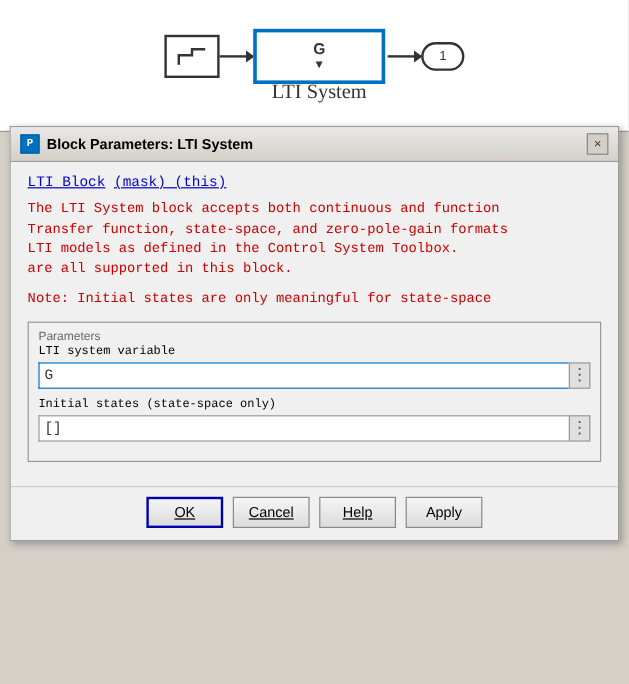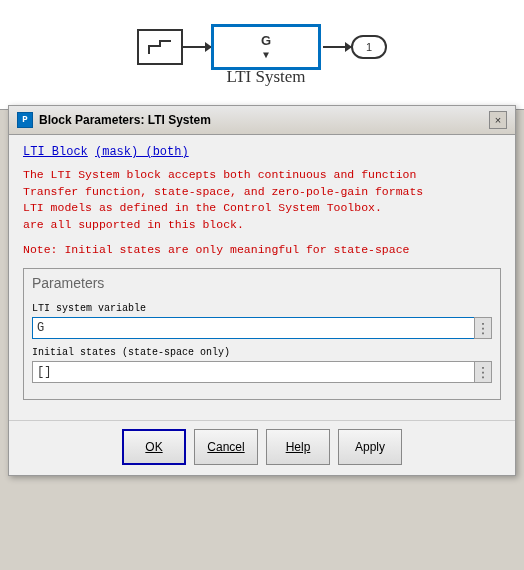--- a/index.html
+++ b/index.html
@@ -215,23 +215,23 @@
 
     .params-section {
       border: 1px solid #999;
       padding: 6px 8px 8px 8px;
       background: #f0f0f0;
       margin-bottom: 10px;
     }
 
     .params-title {
       font-family: Arial, sans-serif;
-      font-size: 14px;
+      font-size: 10px;
       color: #666;
-      margin-bottom: 12px;
+      margin-bottom: 2px;
     }
 
     .param-label {
       font-family: 'Courier New', Courier, monospace;
       font-size: 10px;
       color: #000;
       margin-bottom: 3px;
     }
 
     .input-row {
@@ -282,21 +282,21 @@
       display: flex;
       justify-content: center;
       gap: 8px;
       padding: 8px 14px 10px 14px;
       border-top: 1px solid #ccc;
       background: #f0f0f0;
     }
 
     .footer-btn {
       min-width: 64px;
-      height: 36px;
+      height: 26px;
       background: linear-gradient(to bottom, #f5f5f5, #dcdcdc);
       border: 1px solid #888;
       font-family: Arial, sans-serif;
       font-size: 12px;
       cursor: pointer;
       padding: 0 10px;
       display: flex;
       align-items: center;
       justify-content: center;
     }
@@ -349,21 +349,21 @@
     </div>
     <div class="dialog-close">
       <span>×</span>
     </div>
   </div>
 
   <div class="dialog-body">
 
     <div class="lti-block-link">
       <span>LTI Block</span>
-      <span> (mask) (</span><span>both</span><span>)</span>
+      <span> (mask) (</span><span>this</span><span>)</span>
     </div>
 
     <div class="description-text">
       <div>The LTI System block accepts both continuous and function</div>
       <div>Transfer function, state-space, and zero-pole-gain formats</div>
       <div>LTI models as defined in the Control System Toolbox.</div>
       <div>are all supported in this block.</div>
     </div>
 
     <div class="note-text">

